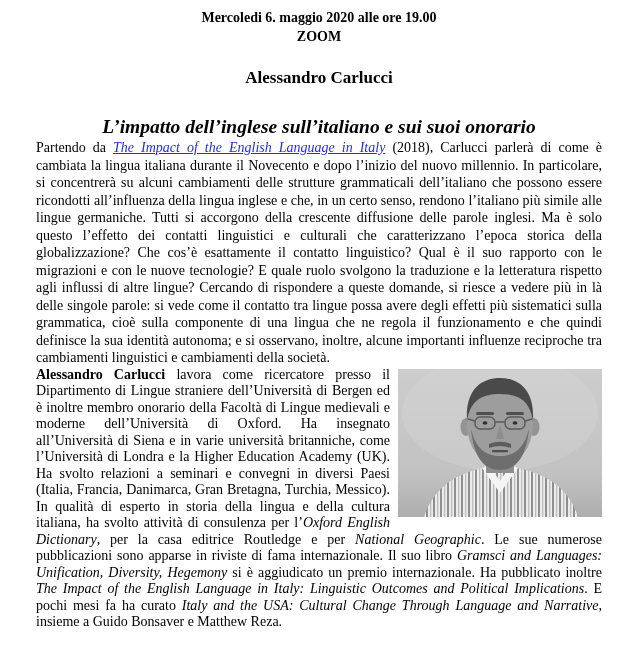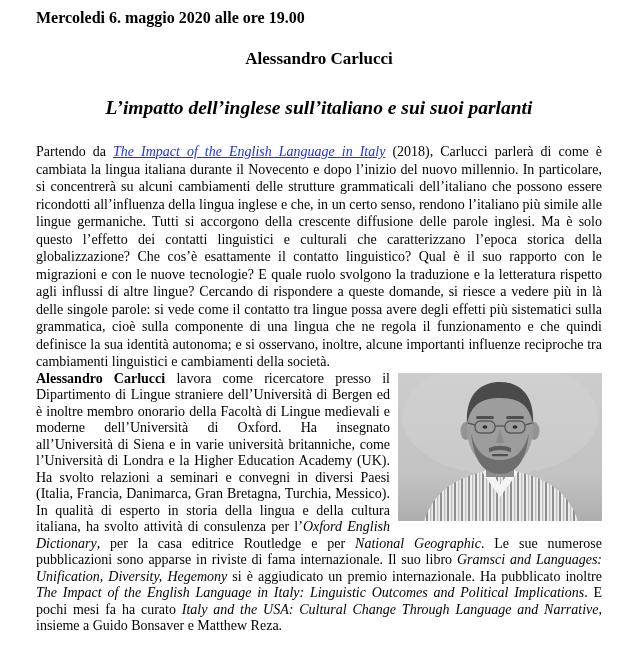--- a/index.html
+++ b/index.html
@@ -11,42 +11,41 @@
   html,body{background:#ffffff;}
   body{font-family:"Liberation Serif","DejaVu Serif",serif;color:var(--text);}
   .page{
     position:relative;
     width:639px;height:671px;
     background:var(--page-bg);
     padding:8px 37px 0 36px;
     overflow:hidden;
   }
   .hdr-line{
-    text-align:left;
+    text-align:center;
     font-weight:bold;
-    font-size:16px;
+    font-size:14px;
     line-height:19px;
   }
   .speaker-line{
     margin-top:22px;
     text-align:center;
     font-weight:bold;
     font-size:17px;
     line-height:20px;
   }
   .talk-title{
     margin-top:27px;
     text-align:center;
     font-weight:bold;
     font-style:italic;
     font-size:19.5px;
     line-height:24px;
   }
   p.abstract{
-    margin-top:23px;
     font-size:14px;
     line-height:17.5px;
     text-align:justify;
     hyphens:none;
   }
   p.bio{
     font-size:14px;
     line-height:16.5px;
     text-align:justify;
     hyphens:none;
@@ -66,24 +65,25 @@
     display:block;
   }
   .photo-wrap svg{display:block;width:100%;height:100%;}
 </style>
 </head>
 <body>
 
 <div class="page">
 
   <div class="hdr-line">Mercoledi 6. maggio 2020 alle ore 19.00</div>
+  <div class="hdr-line">ZOOM</div>
 
   <div class="speaker-line">Alessandro Carlucci</div>
 
-  <h1 class="talk-title">L’impatto dell’inglese sull’italiano e sui suoi parlanti</h1>
+  <h1 class="talk-title">L’impatto dell’inglese sull’italiano e sui suoi onorario</h1>
 
   <p class="abstract"><span>Partendo da </span><a class="book-link" href="#">The Impact of the English Language in Italy</a><span> (2018), Carlucci parlerà di come è cambiata la lingua italiana durante il Novecento e dopo l’inizio del nuovo millennio. In particolare, si concentrerà su alcuni cambiamenti delle strutture grammaticali dell’italiano che possono essere ricondotti all’influenza della lingua inglese e che, in un certo senso, rendono l’italiano più simile alle lingue germaniche. Tutti si accorgono della crescente diffusione delle parole inglesi. Ma è solo questo l’effetto dei contatti linguistici e culturali che caratterizzano l’epoca storica della globalizzazione? Che cos’è esattamente il contatto linguistico? Qual è il suo rapporto con le migrazioni e con le nuove tecnologie? E quale ruolo svolgono la traduzione e la letteratura rispetto agli influssi di altre lingue? Cercando di rispondere a queste domande, si riesce a vedere più in là delle singole parole: si vede come il contatto tra lingue possa avere degli effetti più sistematici sulla grammatica, cioè sulla componente di una lingua che ne regola il funzionamento e che quindi definisce la sua identità autonoma; e si osservano, inoltre, alcune importanti influenze reciproche tra cambiamenti linguistici e cambiamenti della società.</span></p>
 
   <p class="bio"><span class="photo-wrap" role="img" aria-label="Black-and-white portrait photo of Alessandro Carlucci: shaved head with short dark hair, rimless glasses, short beard, striped collared shirt on a light gray background">
       <svg viewBox="0 0 204 148" xmlns="http://www.w3.org/2000/svg" aria-hidden="true">
         <defs>
           <linearGradient id="bgg" x1="0" y1="0" x2="0" y2="1">
             <stop offset="0" stop-color="#cdcdcd"></stop>
             <stop offset="0.7" stop-color="#c2c2c2"></stop>
             <stop offset="1" stop-color="#aeaeae"></stop>

